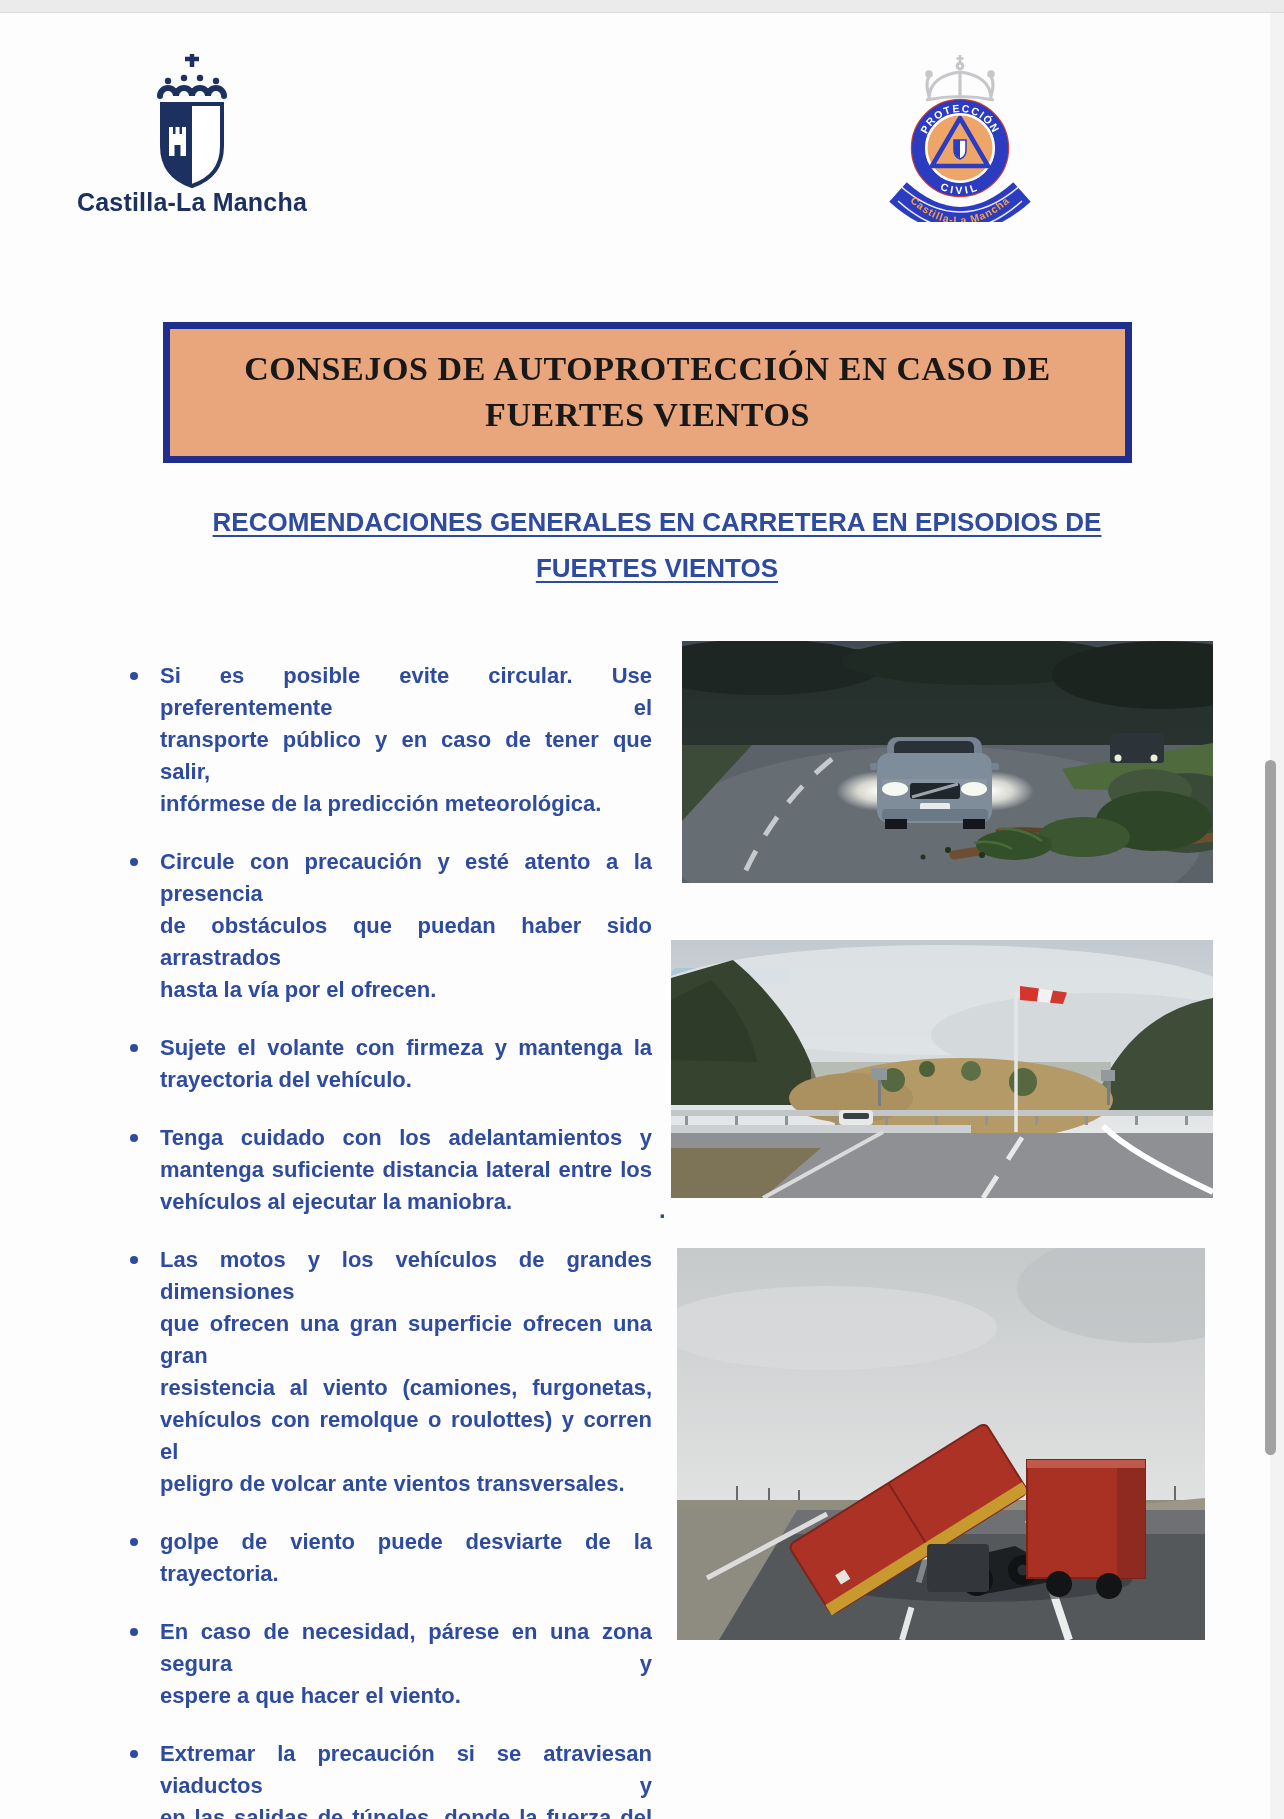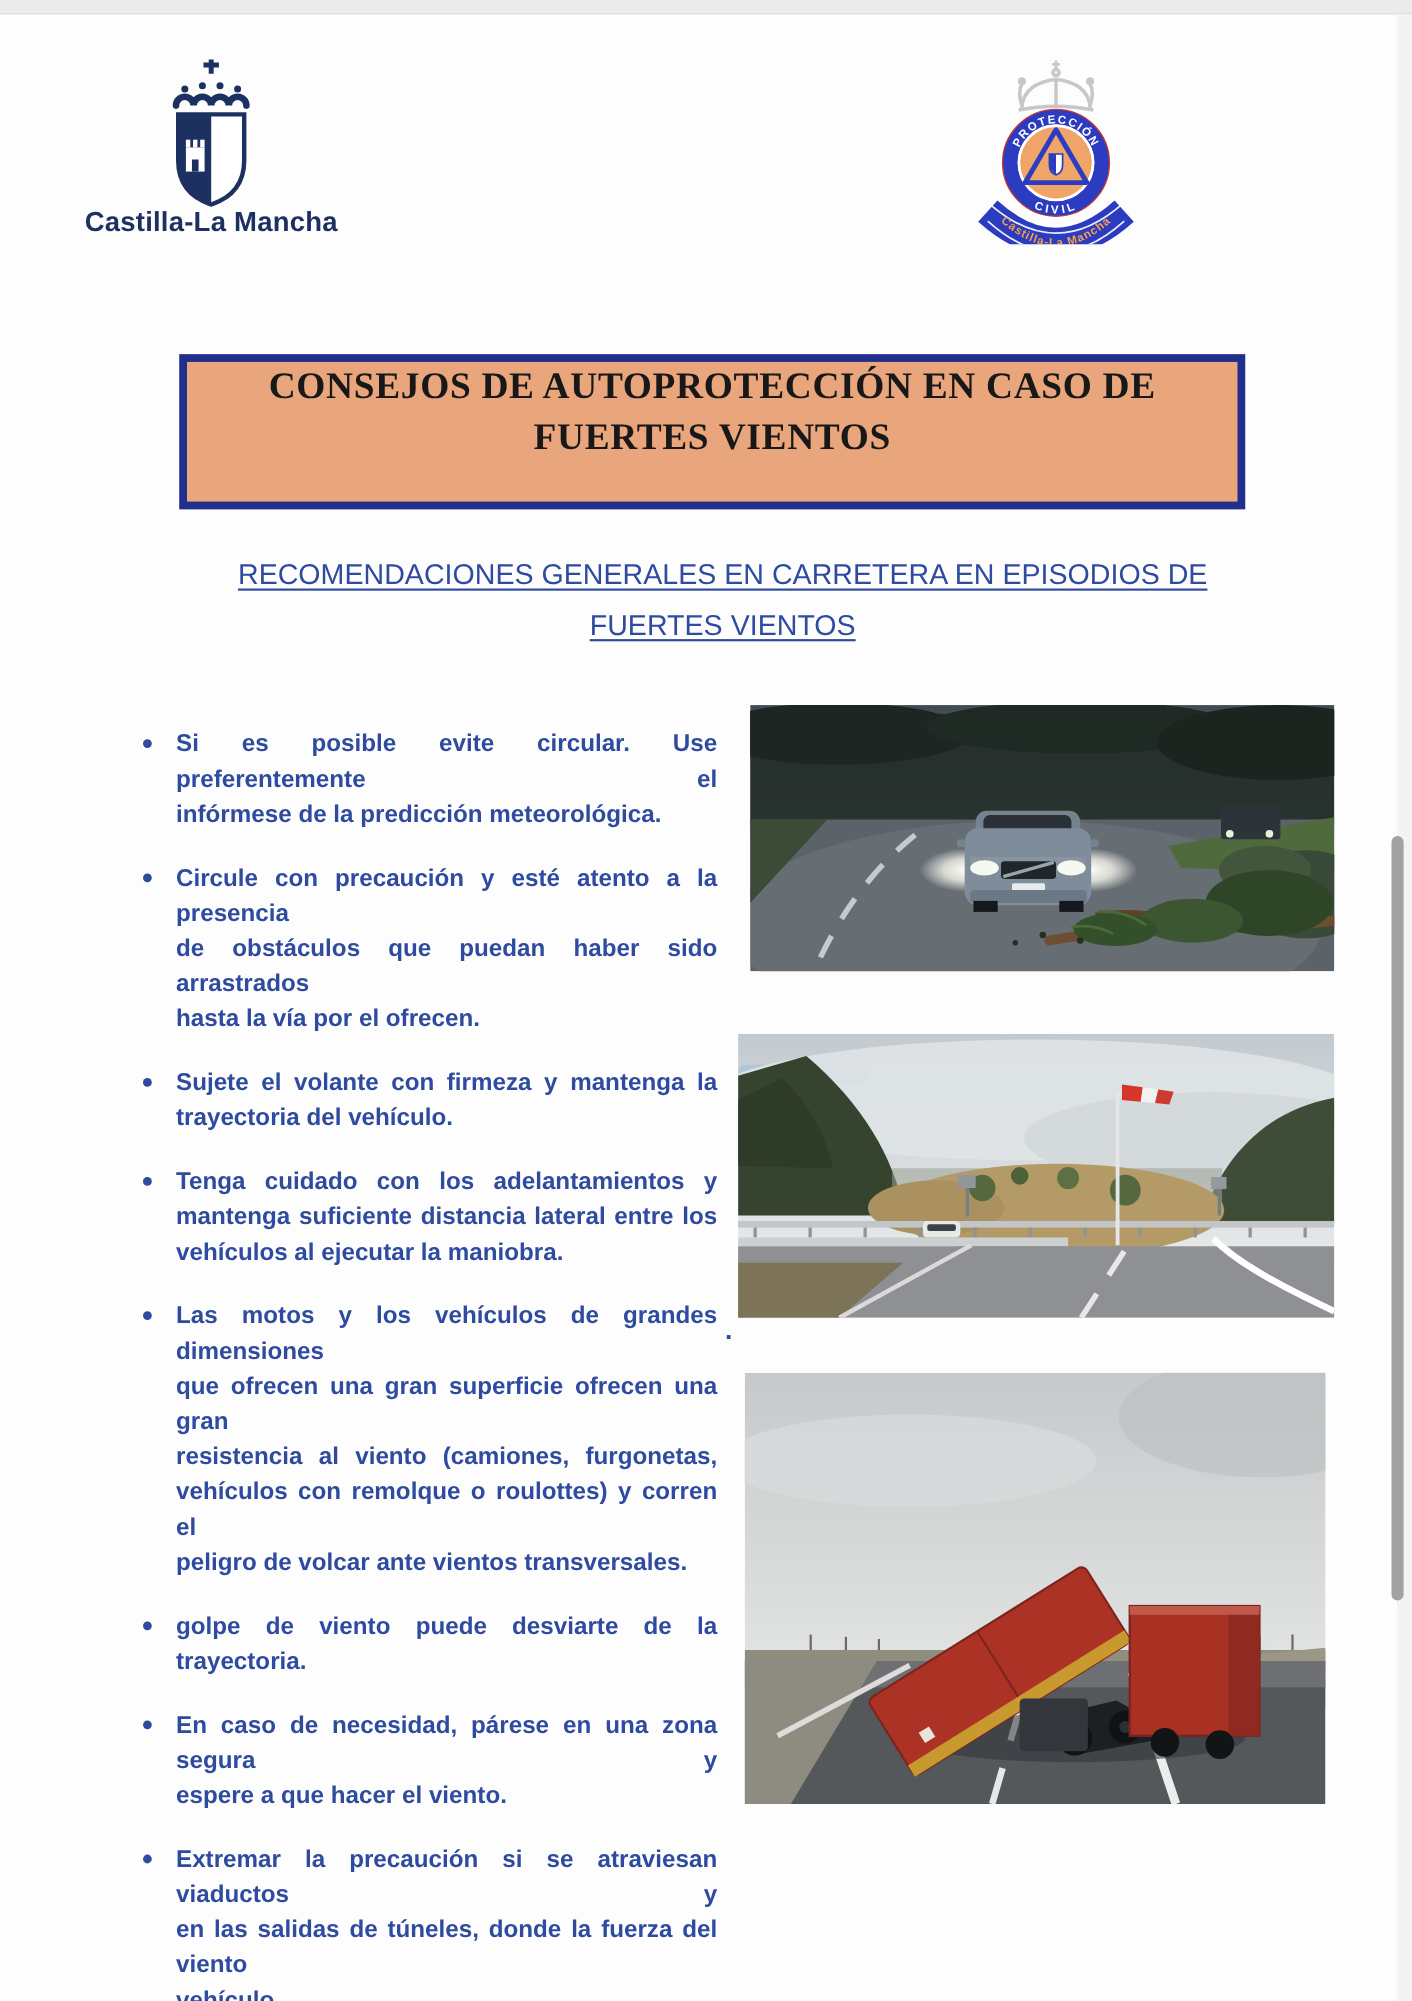--- a/index.html
+++ b/index.html
@@ -14,25 +14,25 @@
   .clm-logo{position:absolute;left:72px;top:48px;width:240px;}
   .clm-label{position:absolute;left:64px;top:188px;width:256px;text-align:center;
              font-size:25px;font-weight:bold;letter-spacing:.2px;color:var(--navy,#1d3160);}
   .pc-logo{position:absolute;left:880px;top:52px;width:160px;height:170px;}
 
   
   .title-box{position:absolute;left:163px;top:322px;width:969px;height:141px;box-sizing:border-box;
              border:7px solid var(--title-border,#202f8e);background:var(--title-fill,#e9a57c);}
   .title-box .tline{width:100%;text-align:center;font-family:"Liberation Serif",serif;font-weight:bold;
              font-size:34px;line-height:46px;color:#181818;letter-spacing:.6px;}
-  .title-box .tline:first-child{}
+  .title-box .tline:first-child{margin-top:17px;}
 
   
   .subtitle{position:absolute;left:142px;top:499px;width:1030px;text-align:center;
-            font-size:26px;font-weight:normal;line-height:46px;color:var(--ink-blue,#2e4ba0);}
+            font-size:26px;font-weight:bold;line-height:46px;color:var(--ink-blue,#2e4ba0);}
   .subtitle .sline{text-decoration:underline;text-underline-offset:4px;}
 
   
   .advice{position:absolute;left:118px;top:660px;width:534px;margin:0;padding:0;list-style:none;}
   .advice li{position:relative;padding-left:42px;margin:0 0 26px 0;color:var(--ink-blue,#2e4ba0);
              font-size:22px;line-height:32px;font-weight:bold;}
   .advice li::before{content:"";position:absolute;left:12px;top:12px;width:8px;height:8px;border-radius:50%;
              background:var(--ink-blue,#2e4ba0);}
   .jline{text-align:justify;text-align-last:justify;white-space:normal;}
   .jline.last{text-align-last:left;}
@@ -124,20 +124,21 @@
   </div>
 
   <div class="subtitle">
     <div><span class="sline">RECOMENDACIONES GENERALES EN CARRETERA EN EPISODIOS DE</span></div>
     <div><span class="sline">FUERTES VIENTOS</span></div>
   </div>
 
   <ul class="advice">
       <li>
         <div class="jline">Si es posible evite circular. Use preferentemente el</div>
+        <div class="jline">transporte público y en caso de tener que salir,</div>
         <div class="jline last">infórmese de la predicción meteorológica.</div>
       </li>
       <li>
         <div class="jline">Circule con precaución y esté atento a la presencia</div>
         <div class="jline">de obstáculos que puedan haber sido arrastrados</div>
         <div class="jline last">hasta la vía por el ofrecen.</div>
       </li>
       <li>
         <div class="jline">Sujete el volante con firmeza y mantenga la</div>
         <div class="jline last">trayectoria del vehículo.</div>

